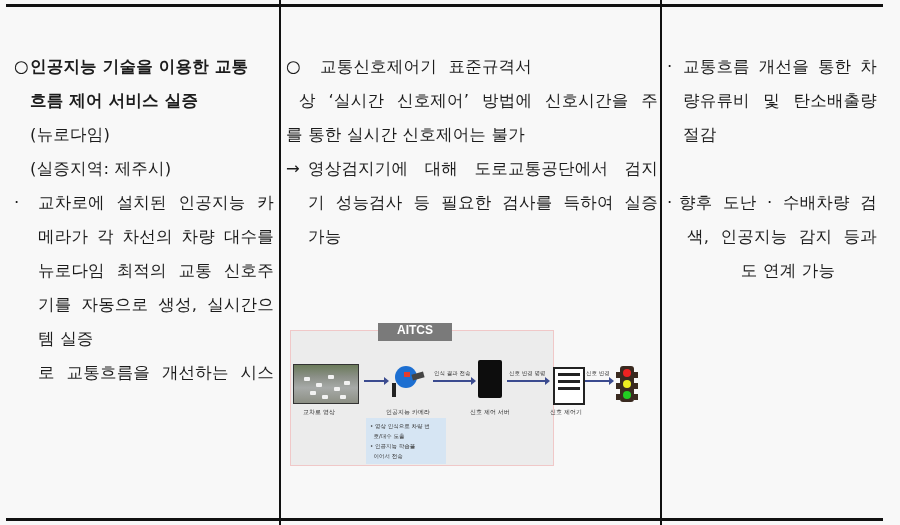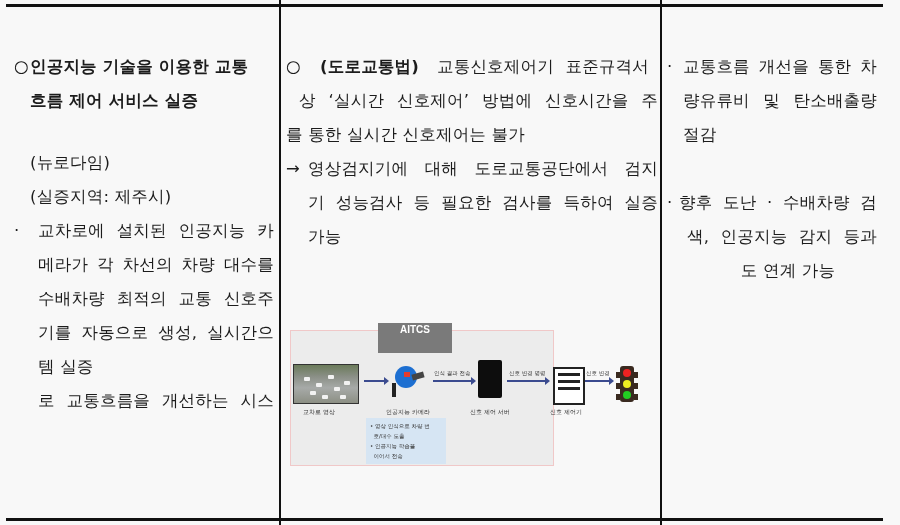--- a/index.html
+++ b/index.html
@@ -23,21 +23,21 @@
   .col3 { left:667px; width:222px; }
 
   .row { display:flex; white-space:nowrap; }
   .mark { display:inline-block; width:20px; flex:none; }
   .bold { font-weight:bold; }
   .justify { text-align:justify; text-align-last:justify; display:block; }
 
   
   .diagram { position:absolute; left:288px; top:323px; width:364px; height:145px; }
   .aitcs-box { position:absolute; left:2px; top:7px; width:262px; height:134px; background:#ececec; border:1px solid #f0c8c8; }
-  .aitcs-label { position:absolute; left:90px; top:0; width:74px; height:30px; background:#7a7a7a; color:#fff; font-size:10px; font-weight:bold; text-align:center; line-height:14px; font-family:"Liberation Sans", sans-serif; }
+  .aitcs-label { position:absolute; left:90px; top:0; width:74px; height:18px; background:#7a7a7a; color:#fff; font-size:12px; font-weight:bold; text-align:center; line-height:14px; font-family:"Liberation Sans", sans-serif; }
   .node-label { position:absolute; font-size:6px; color:#333; white-space:nowrap; }
   .arrow { position:absolute; height:2px; background:#3b4b8f; }
   .arrow::after { content:""; position:absolute; right:-3px; top:-3px; border-left:5px solid #3b4b8f; border-top:4px solid transparent; border-bottom:4px solid transparent; }
   .arrow-label { position:absolute; font-size:5.5px; color:#333; white-space:nowrap; }
   .photo { position:absolute; left:5px; top:41px; width:64px; height:38px;
     background: linear-gradient(180deg,#6b7b5a 0%, #8a8f86 30%, #a7aaa8 60%, #8c8f84 100%); border:1px solid #333; }
   .photo i { position:absolute; width:6px; height:4px; background:#f2f2f2; border-radius:1px; }
   .camera { position:absolute; left:104px; top:40px; width:30px; height:34px; }
   .cam-body { position:absolute; left:3px; top:3px; width:22px; height:22px; background:#1d6fd1; border-radius:50%; }
   .cam-red { position:absolute; left:12px; top:9px; width:6px; height:5px; background:#e53b2c; }
@@ -61,47 +61,46 @@
 <div class="hline bottom"></div>
 <div class="vline v1"></div>
 <div class="vline v2"></div>
 
 <div class="col col1">
   <div class="row bold">
     <span style="width:16px;font-weight:normal;">○</span>
     <span>인공지능 기술을 이용한 교통</span>
   </div>
   <div class="row bold" style="padding-left:16px;">흐름 제어 서비스 실증</div>
-  <div class="row" style="padding-left:16px;margin-top:28px;">(뉴로다임)</div>
+  <div class="row" style="padding-left:16px;">(뉴로다임)</div>
   <div class="row" style="padding-left:16px;">(실증지역: 제주시)</div>
   <div class="row">
     <span class="mark" style="width:24px;">·</span>
     <span class="justify" style="width:236px;">교차로에 설치된 인공지능 카</span>
   </div>
   <div class="row" style="padding-left:24px;">
       <span class="justify" style="width:236px;">메라가 각 차선의 차량 대수를</span>
     </div>
   <div class="row" style="padding-left:24px;">
-      <span class="justify" style="width:236px;">수배차량 최적의 교통 신호주</span>
+      <span class="justify" style="width:236px;">뉴로다임 최적의 교통 신호주</span>
     </div>
   <div class="row" style="padding-left:24px;">
       <span class="justify" style="width:236px;">기를 자동으로 생성, 실시간으</span>
     </div>
   <div class="row" style="padding-left:24px;">
       <span>템 실증</span>
     </div>
   <div class="row" style="padding-left:24px;">
       <span class="justify" style="width:236px;">로 교통흐름을 개선하는 시스</span>
     </div>
 </div>
 
 <div class="col col2">
   <div class="row">
     <span class="mark" style="width:34px;">○</span>
-    <span class="bold" style="margin-right:18px;">(도로교통법)</span>
     <span class="justify" style="width:212px;">교통신호제어기 표준규격서</span>
   </div>
   <div class="row">
       <span class="justify" style="width:370px;margin-left:13px;">상 ‘실시간 신호제어’ 방법에 신호시간을 주</span>
     </div>
   <div class="row">
       <span>를 통한 실시간 신호제어는 불가</span>
     </div>
   <div class="row">
     <span class="mark" style="width:22px;">→</span>

